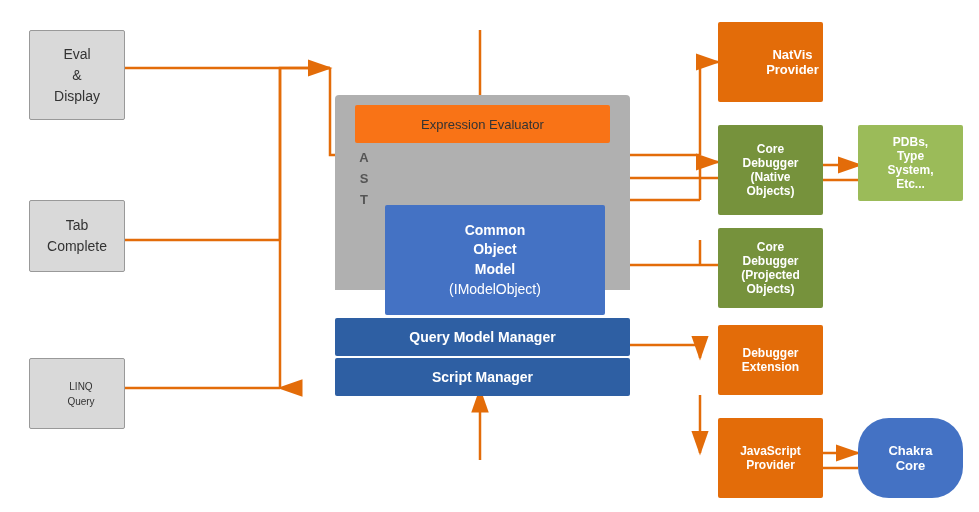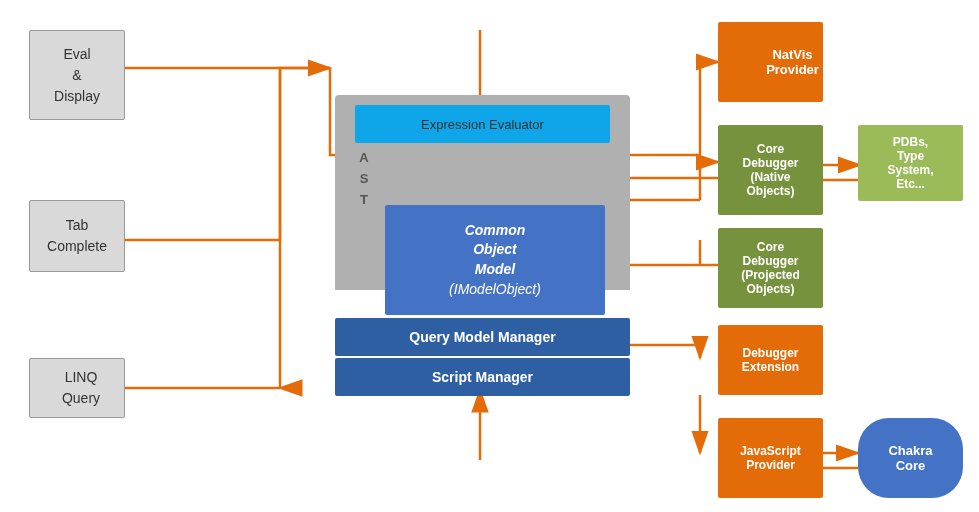--- a/index.html
+++ b/index.html
@@ -147,35 +147,35 @@
   </svg>
 
   <div class="box box-gray" style="left:29px; top:200px; width:96px; height:72px; font-size:14px; line-height:1.5;">
     <span>Tab<br>Complete</span>
   </div>
 
   <div class="box box-gray" style="left:29px; top:30px; width:96px; height:90px; font-size:14px; line-height:1.5;">
     <span>Eval<br>&amp;<br>Display</span>
   </div>
 
-  <div class="box box-gray" style="left:29px; top:358px; width:96px; height:60px; font-size:14px; line-height:1.5;padding-left:8px;">
+  <div class="box box-gray" style="left:29px; top:358px; width:96px; height:71px; font-size:10px; line-height:1.5;padding-left:8px;">
     <span>LINQ<br>Query</span>
   </div>
 
   <div style="position:absolute; left:335px; top:95px; width:295px; height:195px; background:#b0b0b0; border-radius:4px 4px 0 0;"></div>
 
-  <div class="box box-expr" style="left:355px; top:105px; width:255px; height:38px; font-size:13px; background:#0ea5e9; color:#333; font-weight:normal;">
+  <div class="box box-expr" style="left:355px; top:105px; width:255px; height:38px; font-size:13px; background:#f97316; color:#333; font-weight:normal;">
     <span>Expression Evaluator</span>
   </div>
 
   <div class="label-ast" style="left:350px; top:148px; width:28px; font-size:13px; color:#555; font-weight:bold; line-height:1.6;">
     <span>A<br>S<br>T</span>
   </div>
 
-  <div class="box box-blue-medium" style="left:385px; top:205px; width:220px; height:110px; font-size:14px; flex-direction:column; line-height:1.4;font-style:italic;">
+  <div class="box box-blue-medium" style="left:385px; top:205px; width:220px; height:110px; font-size:14px; flex-direction:column; line-height:1.4;">
     <span><b>Common<br>Object<br>Model</b><br><span style="font-size:14px; font-weight:normal;">(IModelObject)</span></span>
   </div>
 
   <div class="box box-blue-dark" style="left:335px; top:318px; width:295px; height:38px; font-size:14px;">
     <span>Query Model Manager</span>
   </div>
 
   <div class="box box-blue-dark" style="left:335px; top:358px; width:295px; height:38px; font-size:14px;">
     <span>Script Manager</span>
   </div>

